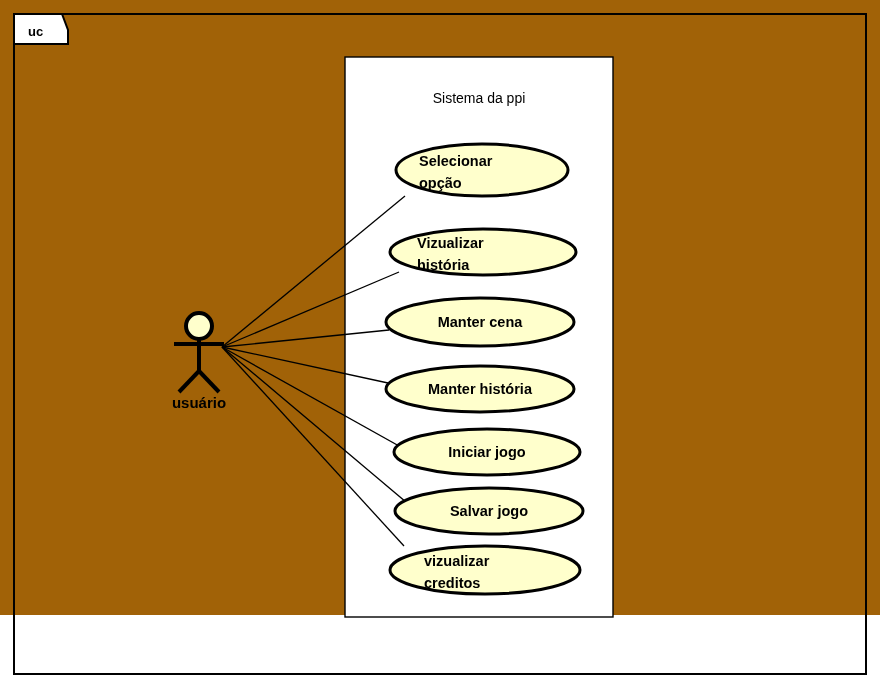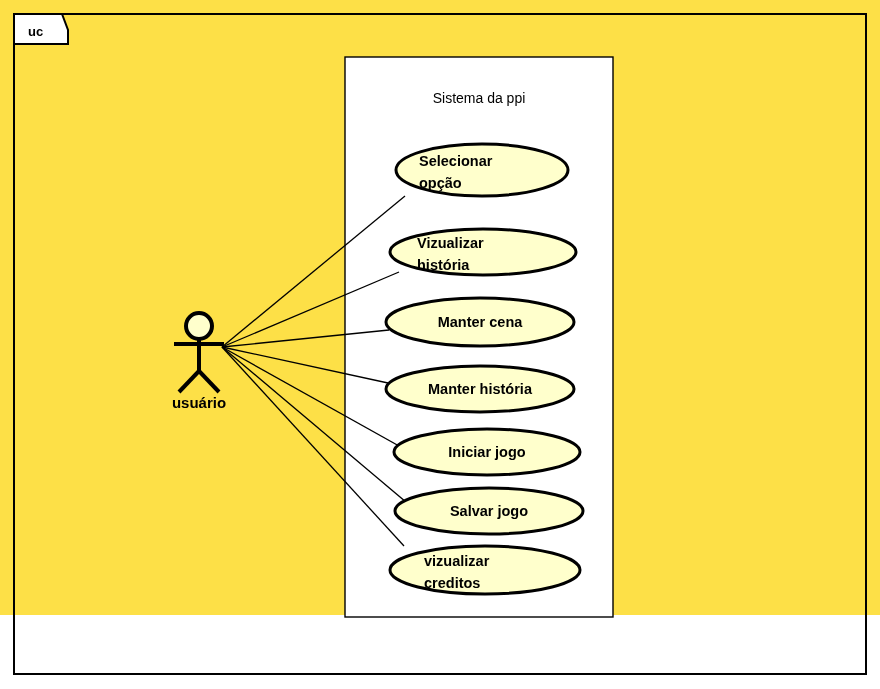--- a/index.html
+++ b/index.html
@@ -10,21 +10,21 @@
   body {
     width: 880px;
     height: 689px;
     font-family: "Liberation Sans", sans-serif;
     overflow: hidden;
   }
   #diagram-root {
     position: relative;
     width: 880px;
     height: 615px;
-    background: #fde047;
+    background: #a16207;
   }
   svg.canvas {
     position: absolute;
     top: 0;
     left: 0;
     width: 880px;
     height: 689px;
     display: block;
   }
   .frame-border {

